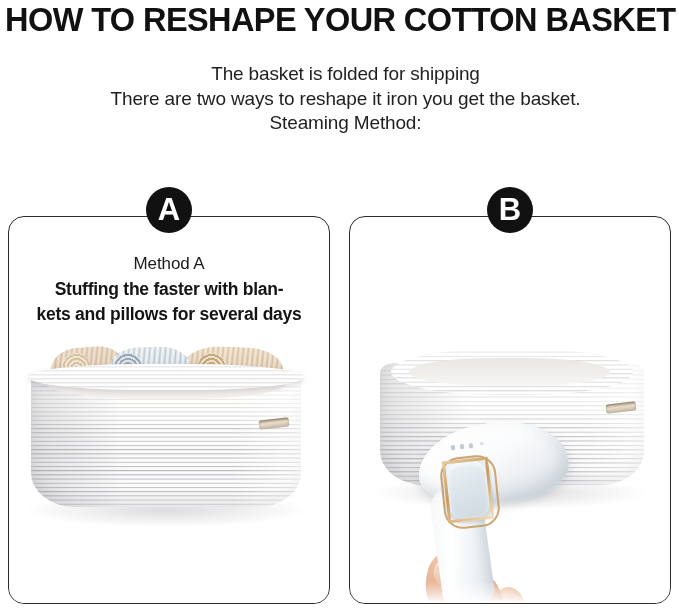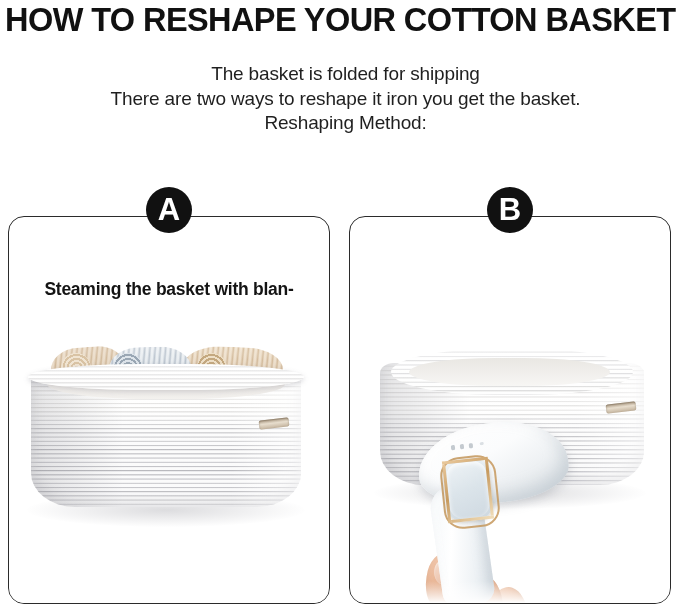--- a/index.html
+++ b/index.html
@@ -439,30 +439,32 @@
   }
 </style>
 </head>
 <body>
 
 <div class="page-title">HOW TO RESHAPE YOUR COTTON BASKET</div>
 
 <div class="subtitle-block">
   <div class="subtitle-line">The basket is folded for shipping</div>
   <div class="subtitle-line">There are two ways to reshape it iron you get the basket.</div>
-  <div class="subtitle-line">Reshaping Method:</div>
+  <div class="subtitle-line">Steaming Method:</div>
 </div>
 
 <div class="panel panel-left">
 
   <div class="badge">A</div>
 
+  <div class="panel-heading">Method A</div>
 
   <div class="panel-desc">
-    <span class="dl">Steaming the basket with blan-</span>
+    <span class="dl">Stuffing the faster with blan-</span>
+    <span class="dl">kets and pillows for several days</span>
   </div>
 
   <div class="photo">
 
     <div class="basket-shadow" style="left:18px; top:158px; width:278px; height:34px;"></div>
 
     <div class="rolls">
       <div class="roll roll-1"></div>
       <div class="roll roll-3"></div>
       <div class="roll roll-2"></div>

